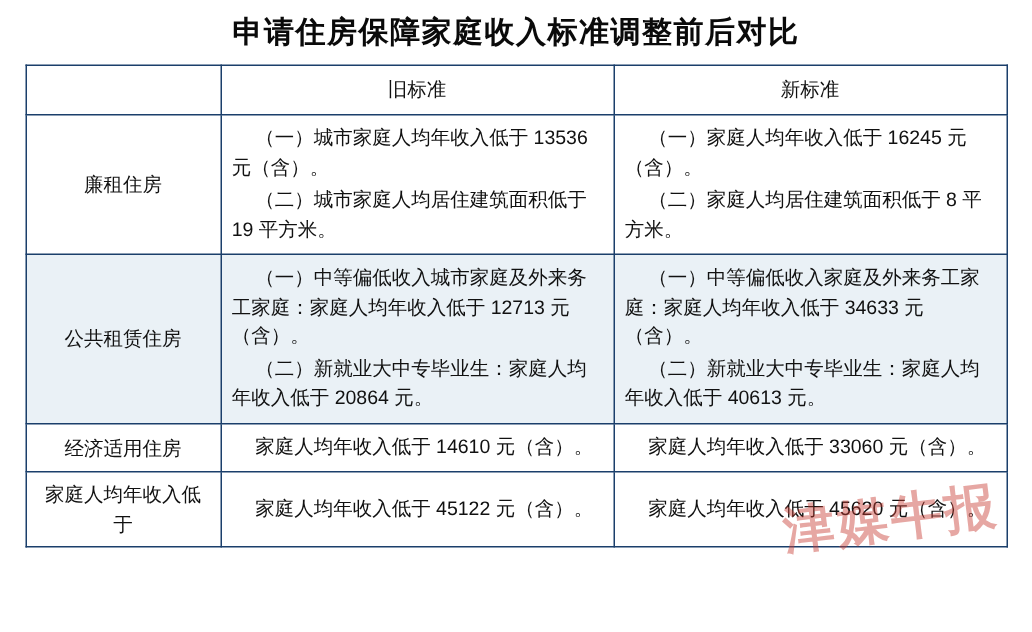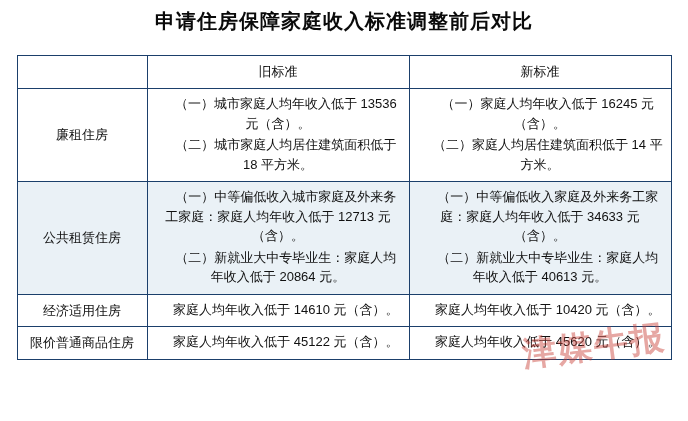--- a/index.html
+++ b/index.html
@@ -27,21 +27,21 @@
     font-weight: bold;
     letter-spacing: 1px;
     color: #0a0a0a;
     padding-top: 8px;
     padding-bottom: 8px;
     font-family: "Liberation Sans", "DejaVu Sans", sans-serif;
   }
   table.cmp {
     border-collapse: collapse;
     width: 654px;
-    margin: 12px auto;
+    margin: 0 auto;
     table-layout: fixed;
     background: transparent;
   }
   table.cmp td, table.cmp th {
     border: 1px solid #1b3f6b;
     vertical-align: middle;
     padding: 5px 7px;
     font-size: 13px;
     line-height: 1.5;
     color: #111111;
@@ -59,21 +59,20 @@
     text-align: center;
     padding-left: 10px;
     font-size: 14px;
   }
   .cellwrap p {
     margin: 0 0 2px 0;
     text-indent: 0;
   }
   .cellwrap p.ind {
     text-indent: 1.2em;
-    text-align: center;
   }
   .band {
     background: #eaf1f6;
   }
   .watermark {
     position: absolute;
     right: 22px;
     bottom: 52px;
     font-size: 34px;
     font-weight: bold;
@@ -104,25 +103,25 @@
         <td>旧标准</td>
         <td>新标准</td>
       </tr>
     </thead>
     <tbody>
 
       <tr>
         <td class="rowlabel">廉租住房</td>
         <td class="cellwrap">
           <p class="ind">（一）城市家庭人均年收入低于 13536 元（含）。</p>
-          <p class="ind">（二）城市家庭人均居住建筑面积低于 18 平方米。</p>
+          <p class="ind">（二）城市家庭人均居住建筑面积低于 19 平方米。</p>
         </td>
         <td class="cellwrap">
           <p class="ind">（一）家庭人均年收入低于 16245 元（含）。</p>
-          <p class="ind">（二）家庭人均居住建筑面积低于 14 平方米。</p>
+          <p class="ind">（二）家庭人均居住建筑面积低于 8 平方米。</p>
         </td>
       </tr>
 
       <tr class="band">
         <td class="rowlabel">公共租赁住房</td>
         <td class="cellwrap">
           <p class="ind">（一）中等偏低收入城市家庭及外来务工家庭：家庭人均年收入低于 12713 元（含）。</p>
           <p class="ind">（二）新就业大中专毕业生：家庭人均年收入低于 20864 元。</p>
         </td>
         <td class="cellwrap">
@@ -130,26 +129,26 @@
           <p class="ind">（二）新就业大中专毕业生：家庭人均年收入低于 40613 元。</p>
         </td>
       </tr>
 
       <tr>
         <td class="rowlabel">经济适用住房</td>
         <td class="cellwrap">
           <p class="ind">家庭人均年收入低于 14610 元（含）。</p>
         </td>
         <td class="cellwrap">
-          <p class="ind">家庭人均年收入低于 10420 元（含）。</p>
+          <p class="ind">家庭人均年收入低于 33060 元（含）。</p>
         </td>
       </tr>
 
       <tr>
-        <td class="rowlabel">限价普通商品住房</td>
+        <td class="rowlabel">家庭人均年收入低于</td>
         <td class="cellwrap">
           <p class="ind">家庭人均年收入低于 45122 元（含）。</p>
         </td>
         <td class="cellwrap">
           <p class="ind">家庭人均年收入低于 45620 元（含）。</p>
         </td>
       </tr>
 
     </tbody>
   </table>

